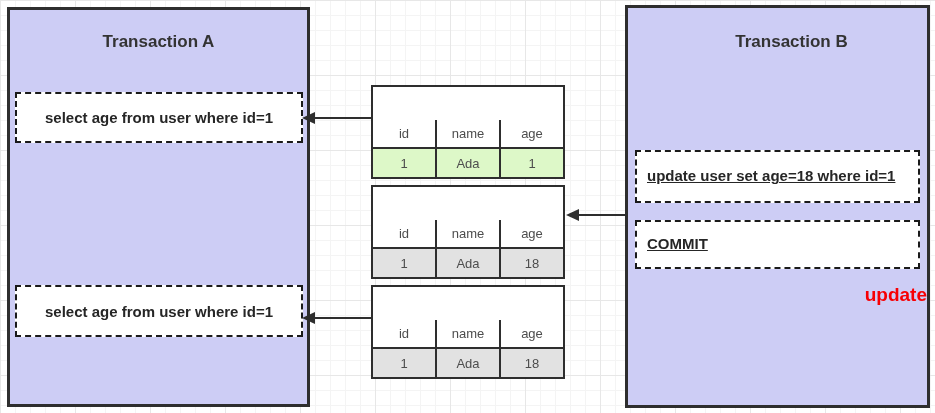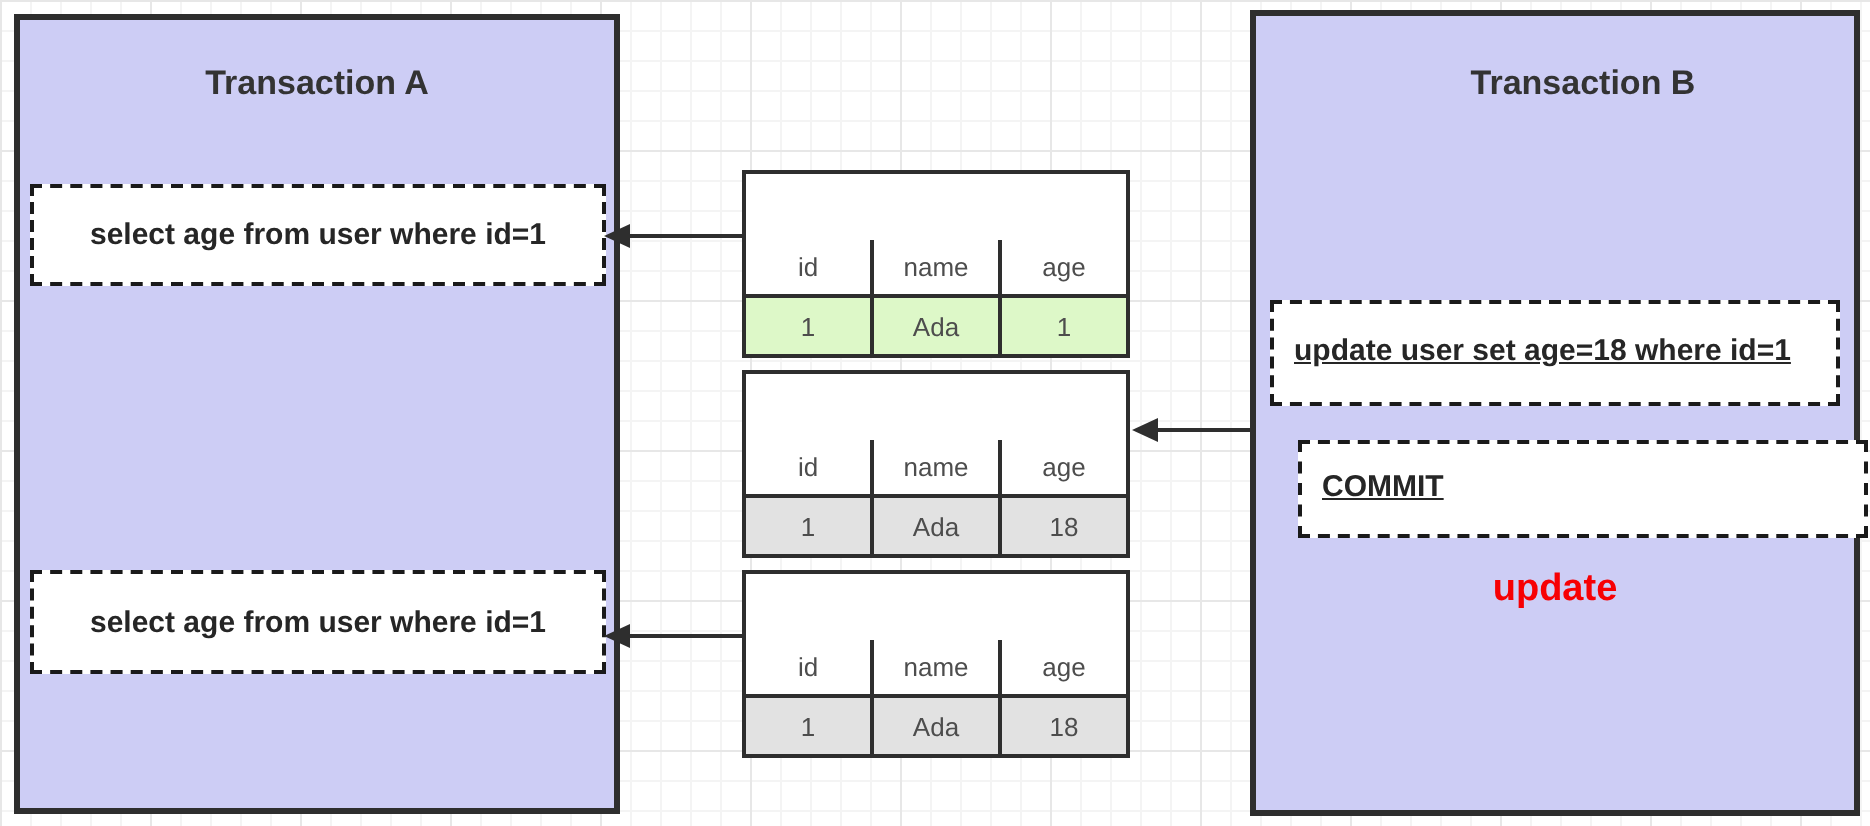--- a/index.html
+++ b/index.html
@@ -45,25 +45,25 @@
     font-weight: 700;
     font-size: 15px;
     display: flex;
     align-items: center;
   }
   .sql-center { justify-content: center; text-align: right; padding: 8px 6px; }
   .sql-left   { justify-content: flex-start; text-align: left; padding: 4px 10px; line-height: 1.35; text-decoration: underline; }
   .box-select-1 { left: 5px; top: 82px;  width: 288px; height: 51px; }
   .box-select-2 { left: 5px; top: 275px; width: 288px; height: 52px; }
   .box-update   { left: 7px; top: 142px; width: 285px; height: 53px; }
-  .box-commit   { left: 21px; top: 212px; width: 285px; height: 49px; }
+  .box-commit   { left: 7px; top: 212px; width: 285px; height: 49px; }
   .red-note {
     position: absolute;
     left: 0; width: 100%;
-    text-align: center;
+    text-align: right;
     color: #f70004;
     font-weight: 700;
     font-size: 19px;
     white-space: pre;
   }
   .note-a { top: 355px; }
   .note-b { top: 276px; }
   .mini-table {
     position: absolute;
     left: 371px;

